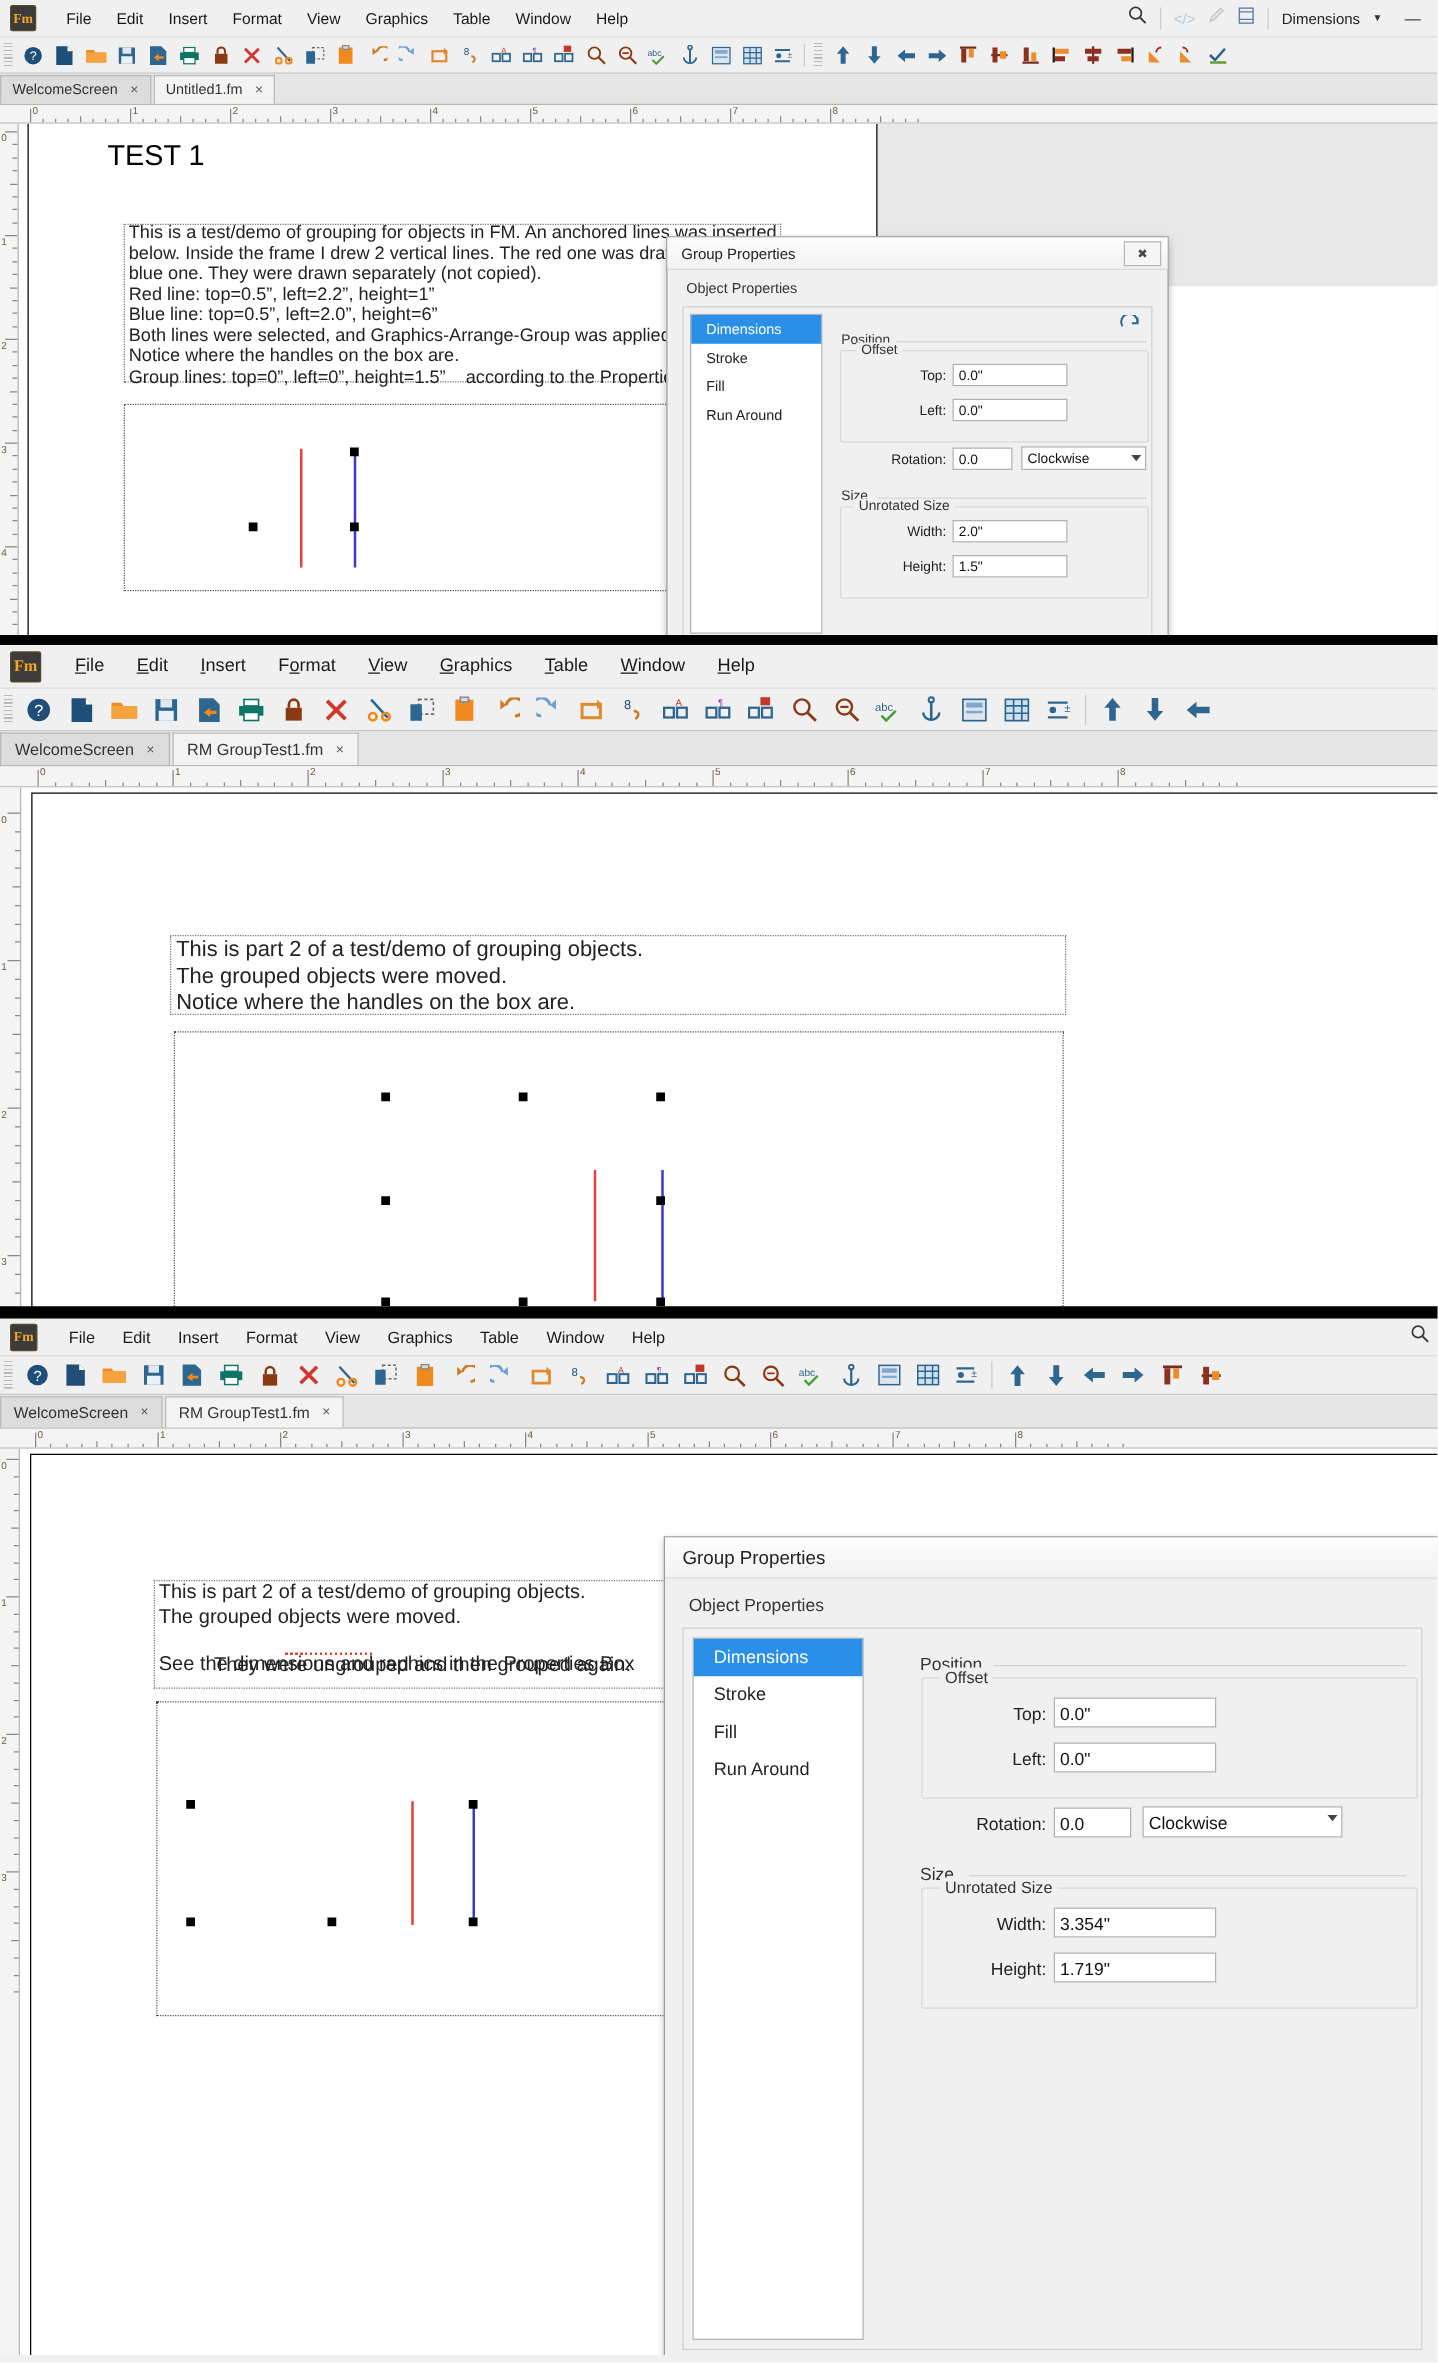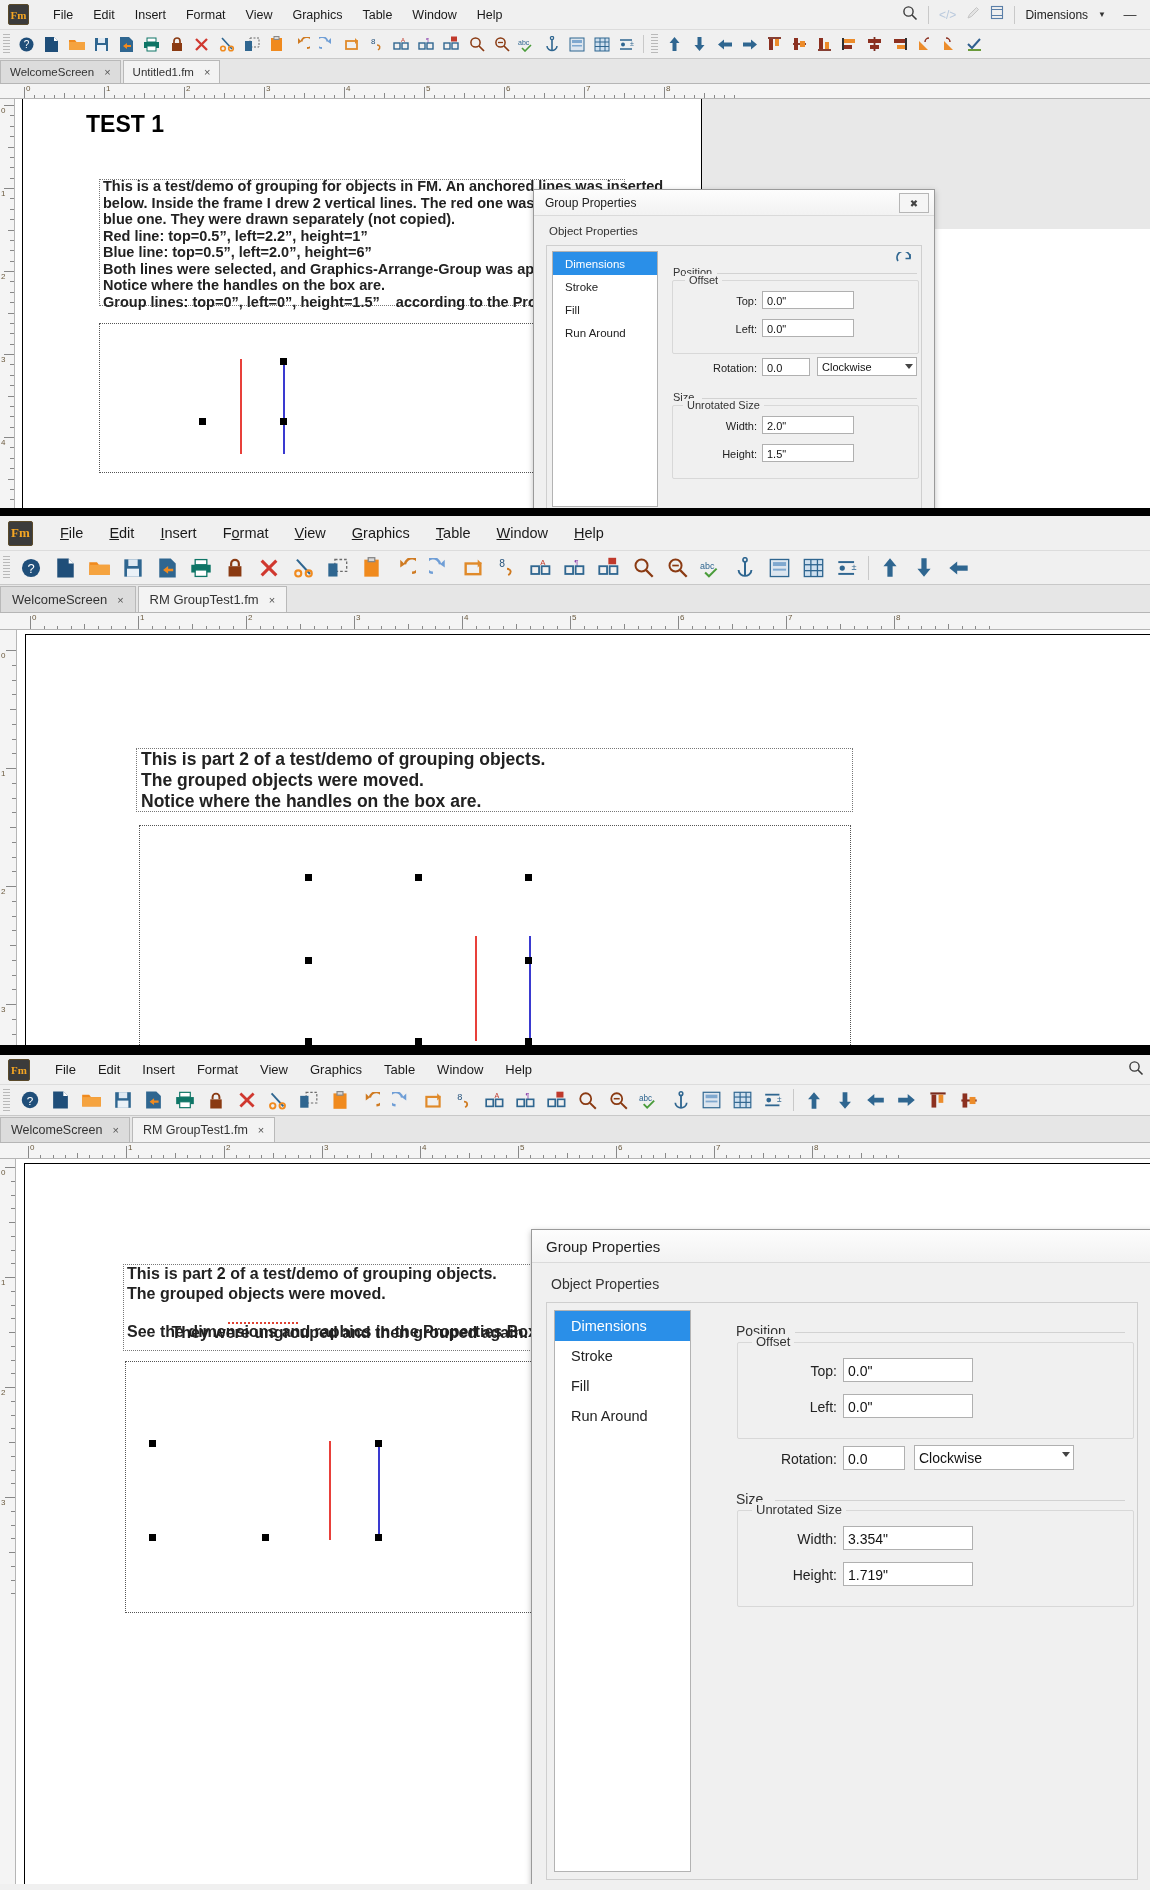--- a/index.html
+++ b/index.html
@@ -40,21 +40,21 @@
   .rnum{position:absolute;top:0px;font-size:8px;color:#6b5a3e;font-family:"Liberation Sans",sans-serif;}
   .vruler{position:absolute;left:0;top:0;width:14px;background:#f4f4f4;border-right:1px solid #b5b5b5;overflow:hidden;}
   .vtick{position:absolute;right:0;height:1px;background:#888;}
   .vnum{position:absolute;left:1px;font-size:8px;color:#6b5a3e;}
 
   
   .canvas{position:relative;background:#ffffff;overflow:hidden;}
   .page{position:absolute;background:#fff;border:1px solid #000;}
   .gutter{position:absolute;background:#e8e8e8;}
   .textframe{position:absolute;border:1px dotted #777;}
-  .txt{font-family:"Liberation Sans",sans-serif;color:#222;white-space:pre;font-weight:bold;}
+  .txt{font-family:"Liberation Sans",sans-serif;color:#222;white-space:pre;}
   .title1{font-size:23px;color:#000;font-family:"Liberation Sans",sans-serif;}
   .anchorframe{position:absolute;border:1px dotted #555;}
   .vline{position:absolute;width:2px;}
   .handle{position:absolute;width:7px;height:7px;background:#000;}
 
   
   .dialog{position:absolute;background:#f0f0f0;border:1px solid #9a9a9a;box-shadow:0 2px 6px rgba(0,0,0,.25);}
   .dlgtitle{height:25px;display:flex;align-items:center;background:linear-gradient(to bottom,#fdfdfd,#f2f2f2);
             border-bottom:1px solid #dadada;padding-left:11px;font-size:12px;color:#222;position:relative;}
   .dlgclose{position:absolute;right:5px;top:3px;width:28px;height:18px;border:1px solid #b6b6b6;background:#f5f5f5;

